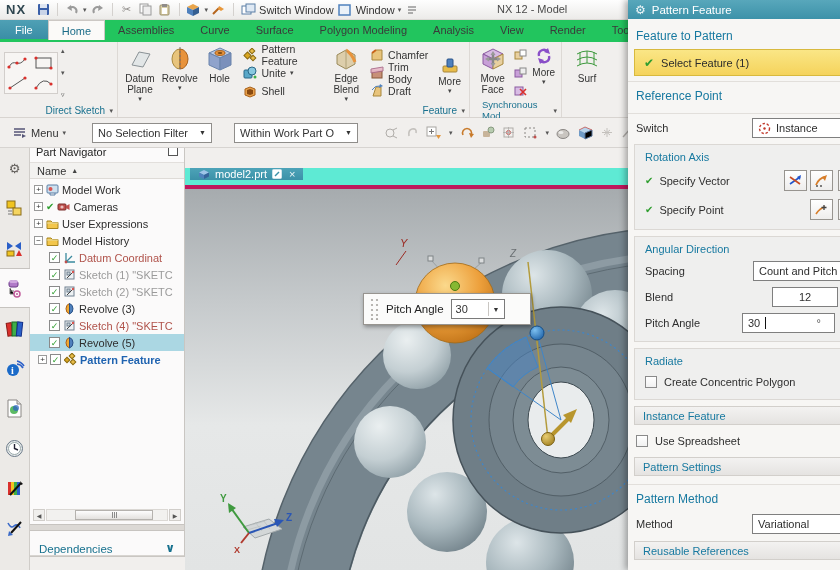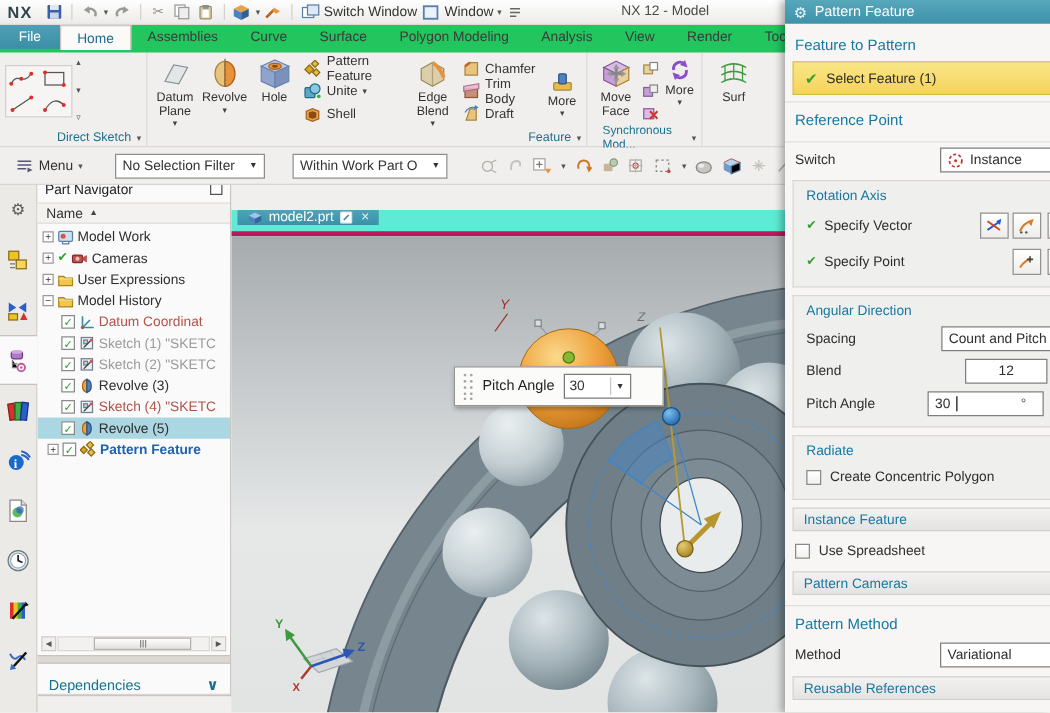--- a/index.html
+++ b/index.html
@@ -995,21 +995,21 @@
       </div>
     </div>
     <div class="dbar">
         <span>Instance Feature</span>
       </div>
     <div class="chkrow">
       <span class="chkbox"></span>
       <span>Use Spreadsheet</span>
     </div>
     <div class="dbar">
-        <span>Pattern Cameras</span>
+        <span>Pattern Settings</span>
       </div>
     <div class="hline" style="margin-top:8px"></div>
     <div class="sec-h">Pattern Method</div>
     <div class="drow">
       <span>Method</span>
       <div class="ibox" style="left:124px;width:100px">
           <span>Variational</span>
         </div>
     </div>
     <div class="dbar">

